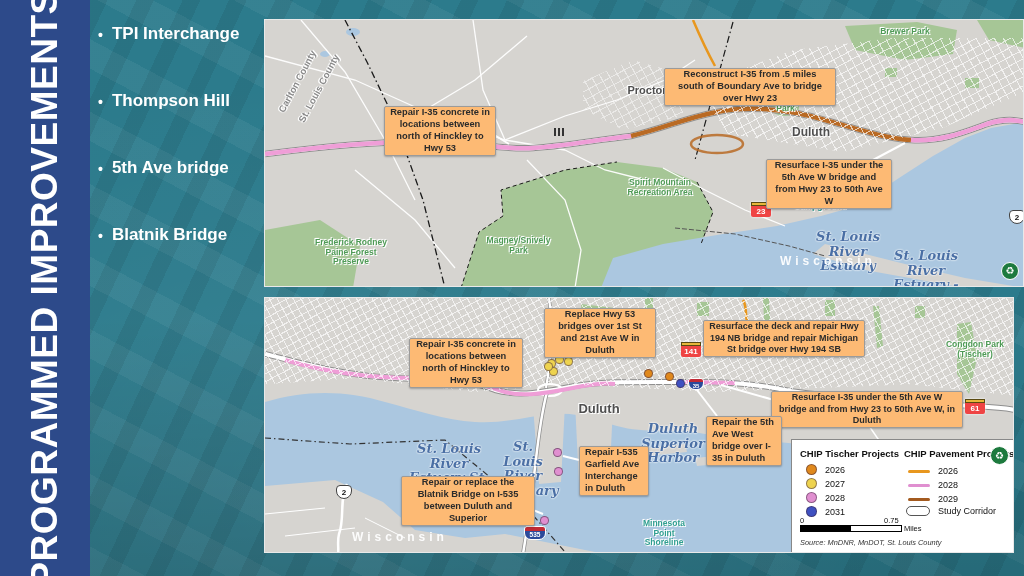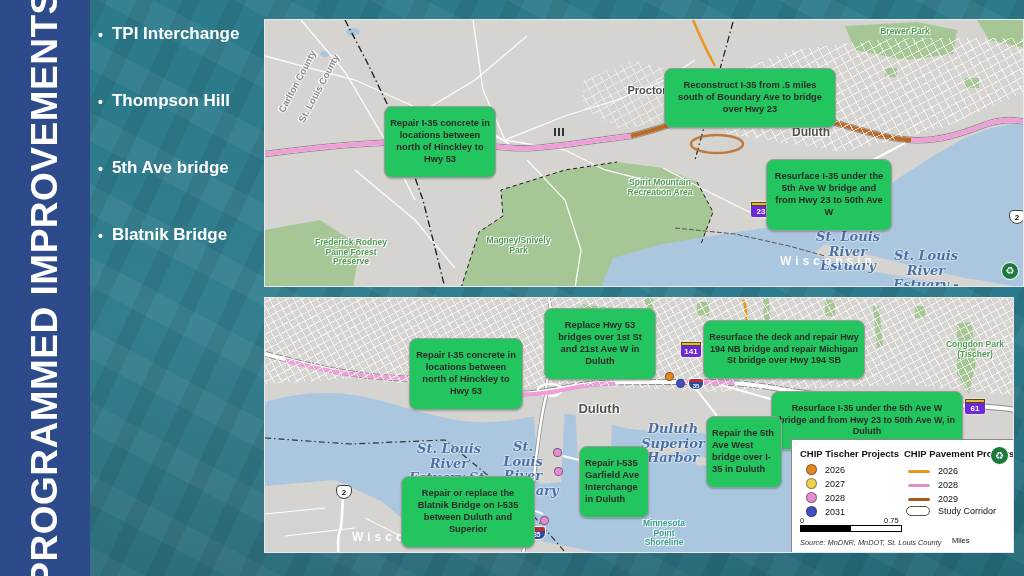--- a/index.html
+++ b/index.html
@@ -41,30 +41,30 @@
   .wlabel{color:#4a6fa5;font-style:italic;font-weight:bold;font-size:13px;
     font-family:"DejaVu Serif",serif;
     text-shadow:0 0 2px #fff,0 0 2px #fff;}
   .citylabel{color:#4f4f4f;font-weight:bold;font-size:12px;
     text-shadow:0 0 2px #fff,0 0 2px #fff,1px 1px 0 #fff,-1px -1px 0 #fff;}
   .wisconsin{color:rgba(255,255,255,.93);font-weight:bold;font-size:12px;letter-spacing:4px;}
   .countylabel{position:absolute;color:#8a8a8a;font-weight:bold;font-size:9.5px;white-space:nowrap;
     transform:rotate(-62deg);transform-origin:0 50%;
     text-shadow:0 0 2px #fff,0 0 2px #fff,1px 1px 0 #fff,-1px -1px 0 #fff;}
   
-  .callout{position:absolute;background:#22c55e;border:1px solid #9b9b9b;border-radius:8px;
-    padding:11px 5px;font-weight:600;font-size:9.3px;line-height:1.28;color:#2b2b2b;
+  .callout{position:absolute;background:#fdba74;border:1px solid #9b9b9b;border-radius:2px;
+    padding:0 5px;font-weight:600;font-size:9.3px;line-height:1.28;color:#2b2b2b;
     text-align:center;box-shadow:0 1px 2px rgba(0,0,0,.25);z-index:6;}
   
   .pdot{position:absolute;width:7px;height:7px;border-radius:50%;
     border:1.5px solid rgba(60,35,60,.55);box-sizing:content-box;z-index:5;}
   
   .mn-shield{position:absolute;width:20px;z-index:5;filter:drop-shadow(0 0 1px #fff);}
   .mn-band{height:4px;background:#e7b73a;border:.5px solid #5a4a12;box-sizing:border-box;}
-  .mn-num{height:11px;background:#6d28d9;border-radius:0 0 2px 2px;color:#fff;
+  .mn-num{height:11px;background:#ef4444;border-radius:0 0 2px 2px;color:#fff;
     font-weight:bold;font-size:8px;text-align:center;line-height:11px;}
   .us-shield{position:absolute;width:16px;height:14px;background:#fff;border:1.2px solid #444;
     border-radius:4px 4px 8px 8px;color:#111;font-weight:bold;font-size:8px;text-align:center;
     line-height:13px;z-index:5;box-sizing:border-box;}
   .i-shield{position:absolute;background:linear-gradient(#c12a35 0 30%, #2b4a9b 30% 100%);
     border:1px solid #fff;border-radius:3px 3px 7px 7px;color:#fff;font-weight:bold;
     text-align:center;z-index:5;box-sizing:border-box;}
   .logo{position:absolute;width:16px;height:16px;border-radius:50%;background:#1d7a3e;
     border:1.5px solid #fff;color:#fff;font-size:10px;line-height:16px;text-align:center;z-index:7;}
   .struct-icon{position:absolute;width:10px;height:8px;z-index:4;
@@ -330,18 +330,18 @@
       <div class="leg-item" style="left:114px;top:66px;">
         <span class="leg-corr"></span>
         <span>Study Corridor</span>
       </div>
       <div style="position:absolute;left:8px;top:76px;font-size:7.5px;">0</div>
       <div style="position:absolute;left:92px;top:76px;font-size:7.5px;">0.75</div>
       <div class="scalebar">
           <span class="sb1"></span>
           <span class="sb2"></span>
         </div>
-      <div style="position:absolute;left:112px;top:96px;font-size:7.5px;margin-left:48px;">Miles</div>
+      <div style="position:absolute;left:112px;top:84px;font-size:7.5px;">Miles</div>
       <div class="leg-src">Source: MnDNR, MnDOT, St. Louis County</div>
       <div class="logo" style="left:198px;top:6px;width:17px;height:17px;line-height:17px;">♻</div>
     </div>
   </div>
 </div>
 
 </body></html>

